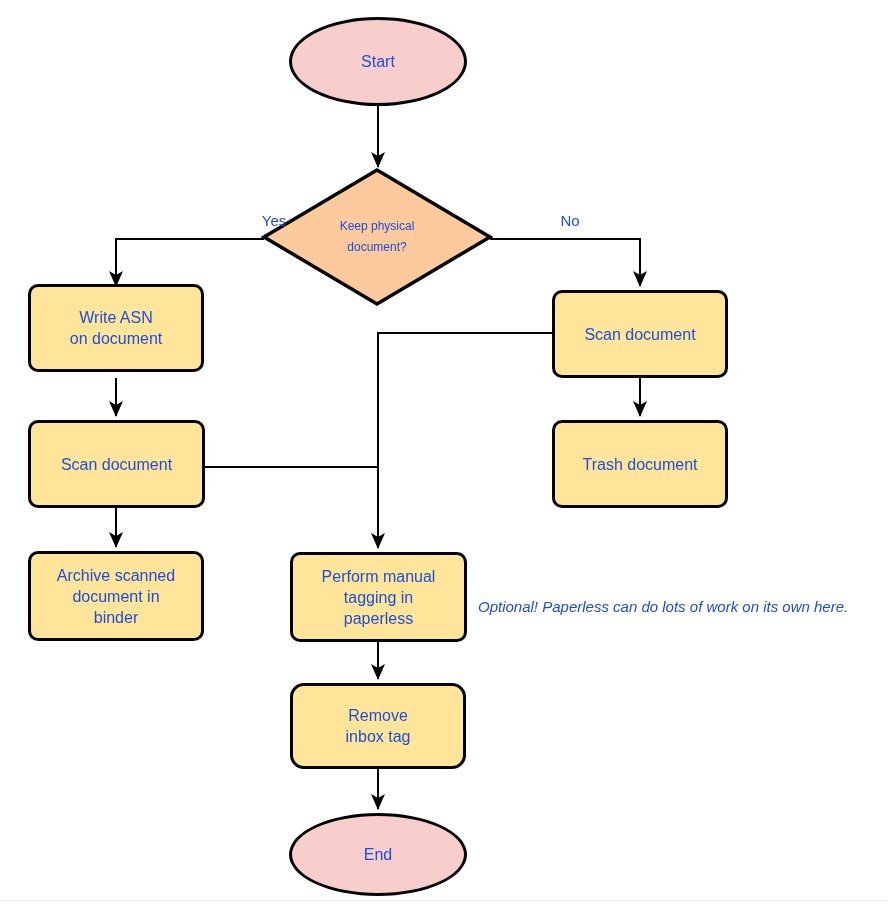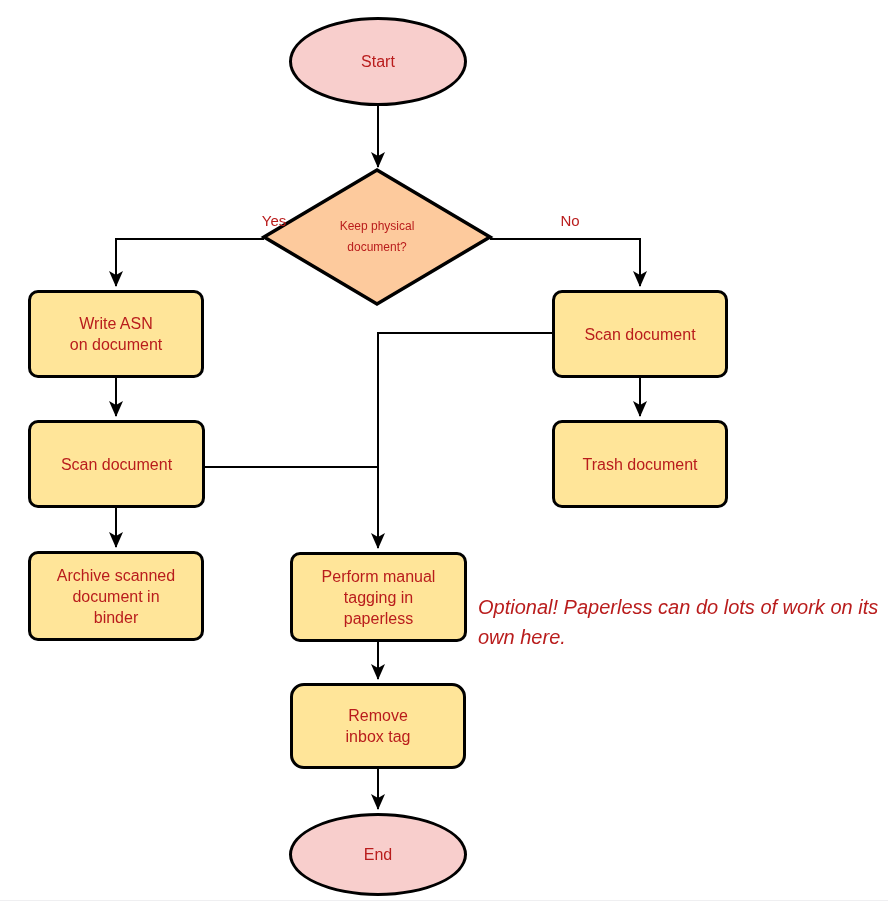--- a/index.html
+++ b/index.html
@@ -2,21 +2,21 @@
 <html><head>
 <meta charset="utf-8">
 <style>
   html, body { margin: 0; padding: 0; background: #ffffff; }
   #canvas {
     position: relative;
     width: 888px;
     height: 907px;
     background: #ffffff;
     font-family: "Liberation Sans", sans-serif;
-    color: #b91c1c;
+    color: #1d4ed8;
     overflow: hidden;
   }
   #edges {
     position: absolute;
     left: 0; top: 0;
     width: 888px; height: 907px;
     z-index: 1;
   }
   .node {
     position: absolute;
@@ -55,21 +55,21 @@
     position: absolute;
     z-index: 3;
     font-size: 15px;
     line-height: 18px;
     text-align: center;
     margin-left: 48px;
   }
   .annotation {
     position: absolute;
     z-index: 3;
-    font-size: 20px;
+    font-size: 15px;
     line-height: 30px;
     font-style: italic;
   }
   .page-edge {
     position: absolute;
     left: 0;
     top: 900px;
     width: 888px;
     height: 1px;
     background: #efeff1;
@@ -110,21 +110,21 @@
     <span>Start</span>
   </div>
 
   <div class="decision-label" style="left:277px; top:200px; width:200px; height:74px;">Keep physical
 document?</div>
 
   <div class="edge-label" style="left:206px; top:212px; width:40px;">Yes</div>
 
   <div class="edge-label" style="left:505px; top:212px; width:34px;">No</div>
 
-  <div class="node process" style="left:28px; top:290px; width:176px; height:88px;">
+  <div class="node process" style="left:28px; top:284px; width:176px; height:88px;">
     <span>Write ASN
 on document</span>
   </div>
 
   <div class="node process" style="left:28px; top:420px; width:177px; height:88px;">
     <span>Scan document</span>
   </div>
 
   <div class="node process" style="left:28px; top:551px; width:176px; height:90px;">
     <span>Archive scanned

